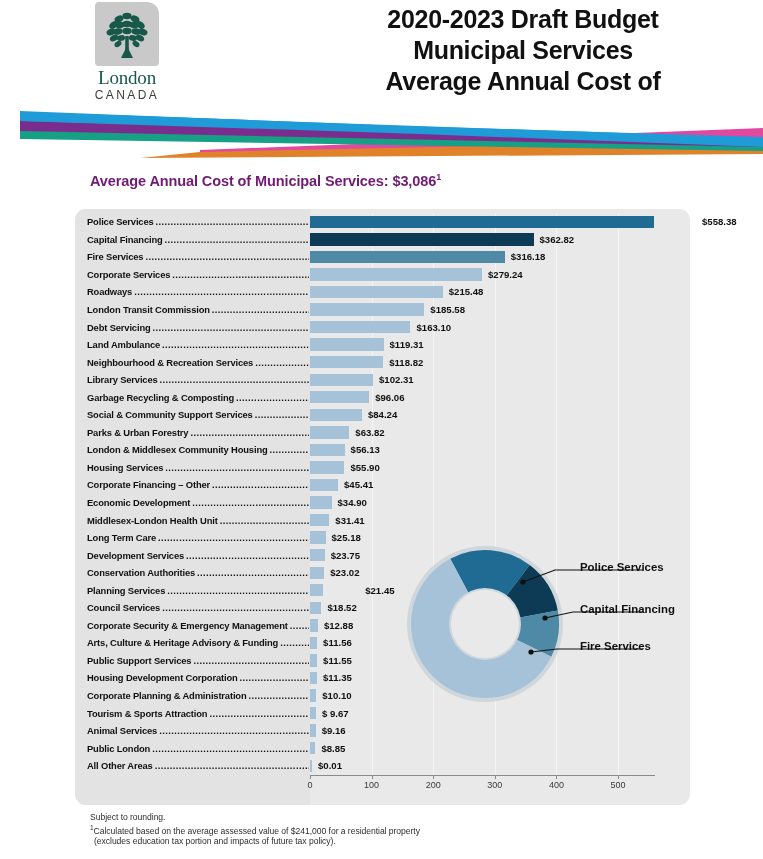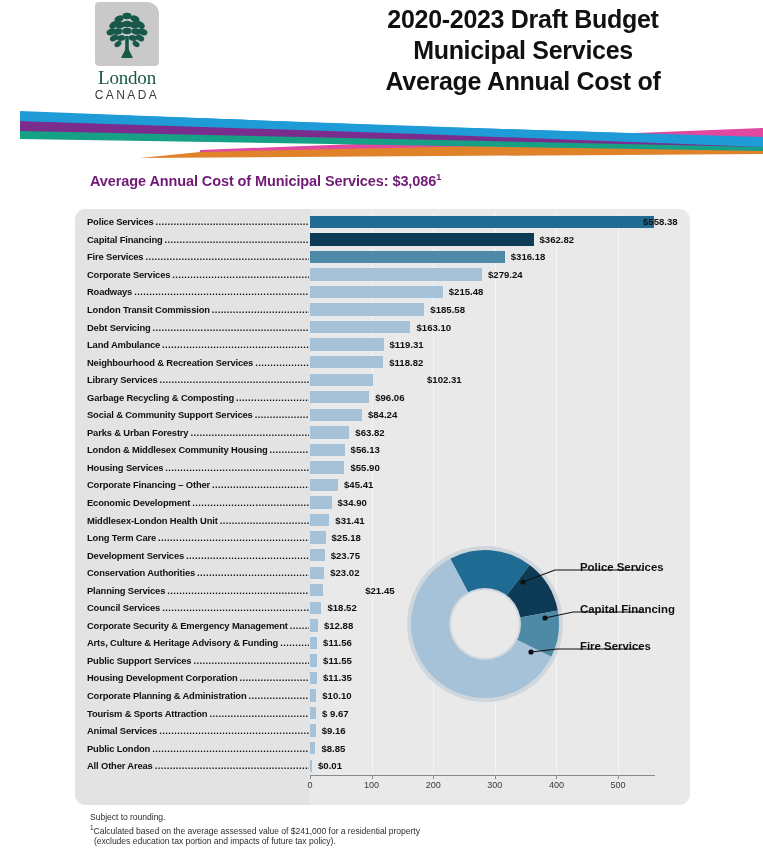--- a/index.html
+++ b/index.html
@@ -220,21 +220,21 @@
       <div class="gridline" style="left: 419.821px;"></div>
       <div class="gridline" style="left: 481.429px;"></div>
       <div class="gridline" style="left: 543.036px;"></div>
       <div class="rows">
         <div class="row">
           <div class="rlabel">
             <span class="txt">Police Services</span>
             <span class="dots">......................................................................</span>
           </div>
           <div class="bar" style="width: 344.002px; background: rgb(31, 107, 147);"></div>
-          <div class="bval" style="left: 568px;">$558.38</div>
+          <div class="bval" style="left: 627px;">$558.38</div>
         </div>
         <div class="row">
           <div class="rlabel">
             <span class="txt">Capital Financing</span>
             <span class="dots">......................................................................</span>
           </div>
           <div class="bar" style="width: 223.523px; background: rgb(13, 59, 85);"></div>
           <div class="bval" style="left: 464.523px;">$362.82</div>
         </div>
         <div class="row">
@@ -292,21 +292,21 @@
           </div>
           <div class="bar" style="width: 73.2016px; background: rgb(166, 194, 217);"></div>
           <div class="bval" style="left: 314.202px;">$118.82</div>
         </div>
         <div class="row">
           <div class="rlabel">
             <span class="txt">Library Services</span>
             <span class="dots">......................................................................</span>
           </div>
           <div class="bar" style="width: 63.0303px; background: rgb(166, 194, 217);"></div>
-          <div class="bval" style="left: 304.03px; margin-left: 48px;">$102.31</div>
+          <div class="bval" style="left: 304.03px;">$102.31</div>
         </div>
         <div class="row">
           <div class="rlabel">
             <span class="txt">Garbage Recycling &amp; Composting</span>
             <span class="dots">......................................................................</span>
           </div>
           <div class="bar" style="width: 59.1798px; background: rgb(166, 194, 217);"></div>
           <div class="bval" style="left: 300.18px;">$96.06</div>
         </div>
         <div class="row">

